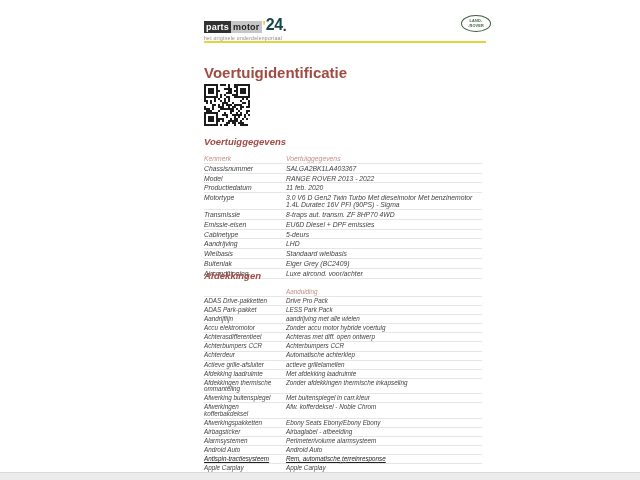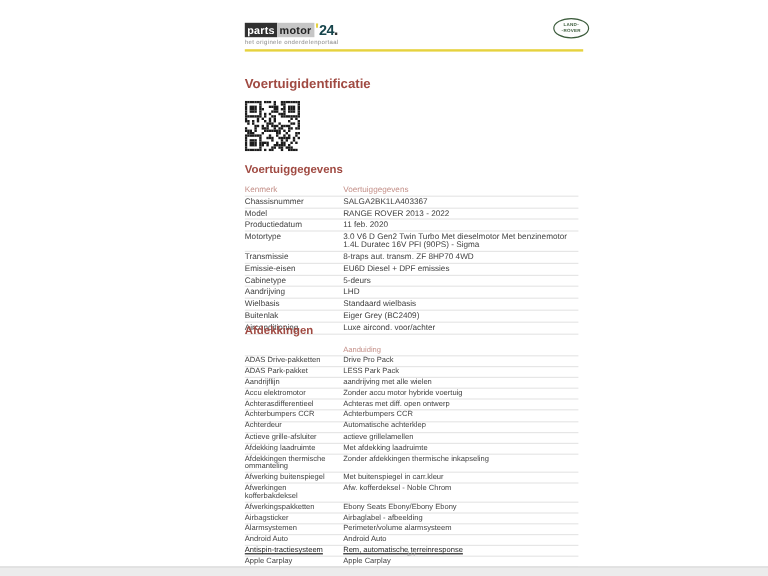--- a/index.html
+++ b/index.html
@@ -11,38 +11,38 @@
   }
   .doc{position:absolute;left:186px;top:0;width:280px;height:480px;margin-left:18px;}
 
   
   .brand-header{position:absolute;top:17px;left:0;width:100%;}
   .pl-logo{display:flex;align-items:flex-end;line-height:1;}
   .pl-seg{font-weight:bold;font-size:9px;padding:2px 2px 1px 2px;letter-spacing:.2px;}
   .pl-dark{background:#313131;color:#ffffff;}
   .pl-light{background:#c6c6c6;color:#222222;}
   .pl-apos{color:var(--accent_line,#d9d23f);font-weight:bold;font-size:14px;margin-left:1px;}
-  .pl-num{color:#17454c;font-weight:bold;font-size:12px;letter-spacing:-.5px;}
+  .pl-num{color:#17454c;font-weight:bold;font-size:16px;letter-spacing:-.5px;}
   .pl-dot{color:#313131;font-weight:bold;font-size:14px;}
   .pl-tagline{font-size:5px;color:#8a8a8a;margin-top:2px;letter-spacing:.3px;}
   .accent-line{position:absolute;top:24px;left:0;width:282px;height:2px;background:var(--accent_line,#e6d23e);}
   .lr-logo{
     position:absolute;left:257px;top:-2px;width:30px;height:17px;
     border:1.5px solid var(--brand_green,#3c5c3c);border-radius:50%;
     display:flex;flex-direction:column;align-items:center;justify-content:center;
     box-sizing:border-box;background:#fdfdfd;
   }
   .lr-logo span{font-size:3.8px;font-weight:bold;color:var(--brand_green,#3c5c3c);line-height:1.1;letter-spacing:.2px;}
 
   
-  .page-title{position:absolute;top:64px;left:0;font-size:11px;font-weight:600;color:var(--heading,#a04a42);}
+  .page-title{position:absolute;top:64px;left:0;font-size:15px;font-weight:600;color:var(--heading,#a04a42);}
   .qr{position:absolute;top:84px;left:0;width:46px;height:42px;}
 
   
-  .section{position:absolute;left:0;width:278px;}
+  .section{position:absolute;left:0;width:278px;font-style:italic;}
   .sec-veh{top:136px;}
   .sec-eq{top:270px;}
   .section-title{font-size:9.5px;font-weight:600;color:var(--heading,#a04a42);margin-bottom:7px;}
   .tbl{width:100%;}
   .trow{display:flex;border-bottom:1px solid #e6e6e6;padding:1px 0 0.8px 0;}
   .thead{color:var(--table_header,#c49089);font-size:6.2px;}
   .tcell-k{flex:0 0 82px;padding-right:4px;box-sizing:border-box;}
   .tcell-v{flex:1;}
   .veh .trow{font-size:6.8px;line-height:7px;}
   .eq  .trow{font-size:6.3px;line-height:6.5px;padding:0.9px 0 0.7px 0;}

